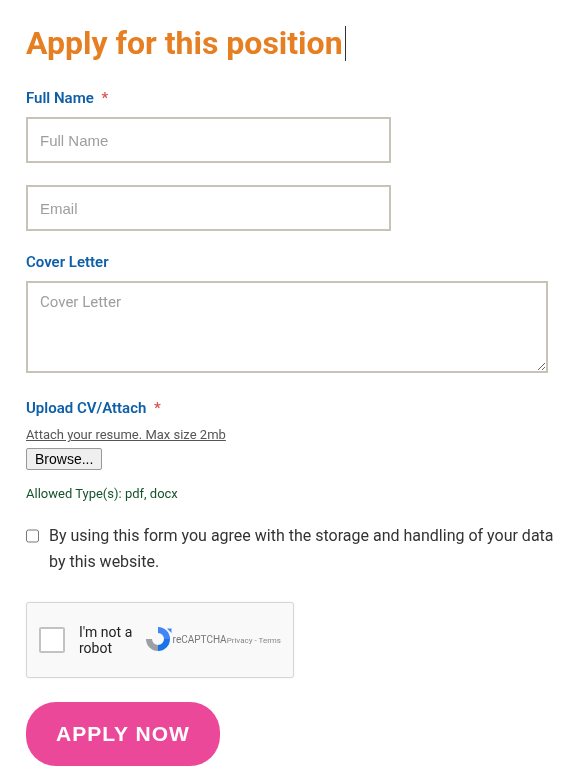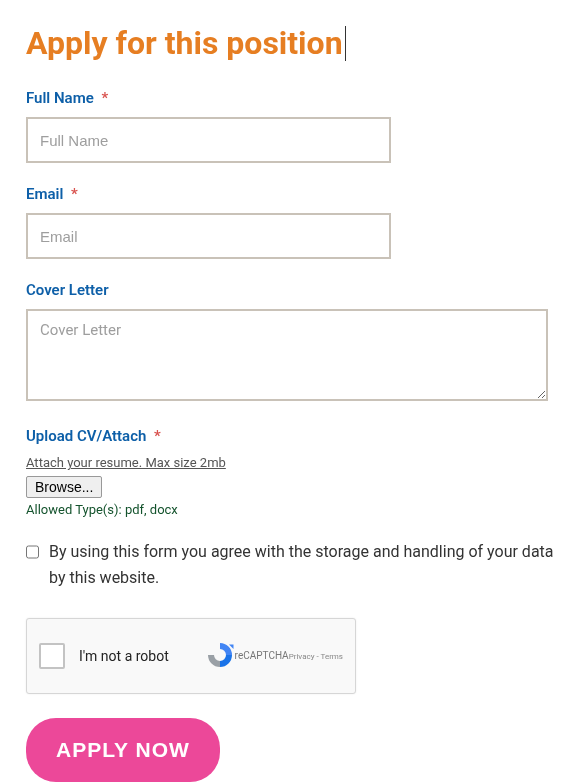--- a/index.html
+++ b/index.html
@@ -53,21 +53,21 @@
 .hint{
   font-size:13px;
   color:#555;
   margin-top:4px;
   text-decoration:underline;
 }
 .file-row{
   display:flex;
   align-items:center;
   margin-top:6px;
-  margin-bottom:4px;
+  margin-bottom:16px;
 }
 .browse-btn{
   font-size:14px;
   padding:2px 8px;
   border:1px solid #999;
   background:#efefef;
   border-radius:2px;
   cursor:pointer;
   margin-right:6px;
 }
@@ -78,21 +78,21 @@
   align-items:flex-start;
   font-size:16px;
   color:#333;
   line-height:1.6;
   margin-top:22px;
   margin-bottom:28px;
 }
 .consent-row input{margin-top:6px;margin-right:10px;width:14px;height:14px}
 
 .recaptcha{
-  width:330px;
+  width:268px;
   height:76px;
   border:1px solid #d6d6d6;
   border-radius:3px;
   background:#f9f9f9;
   display:flex;
   align-items:center;
   padding:0 12px;
   box-shadow:0 0 2px rgba(0,0,0,0.08);
   margin-bottom:24px;
 }
@@ -133,24 +133,20 @@
 <div class="form-group">
   <label class="field-label">
     <span>Full Name</span>
     <span class="req">*</span>
   </label>
   <input class="text-input" type="text" placeholder="Full Name" style="">
 </div>
 
 
 <div class="form-group">
-  <label class="field-label">
-    <span>Email</span>
-    <span class="req">*</span>
-  </label>
   <input class="text-input" type="text" placeholder="Email" style="">
 </div>
 
 
 <div class="form-group">
   <label class="field-label">Cover Letter</label>
   <textarea class="textarea-input" placeholder="Cover Letter" style=""></textarea>
 </div>
 
 

